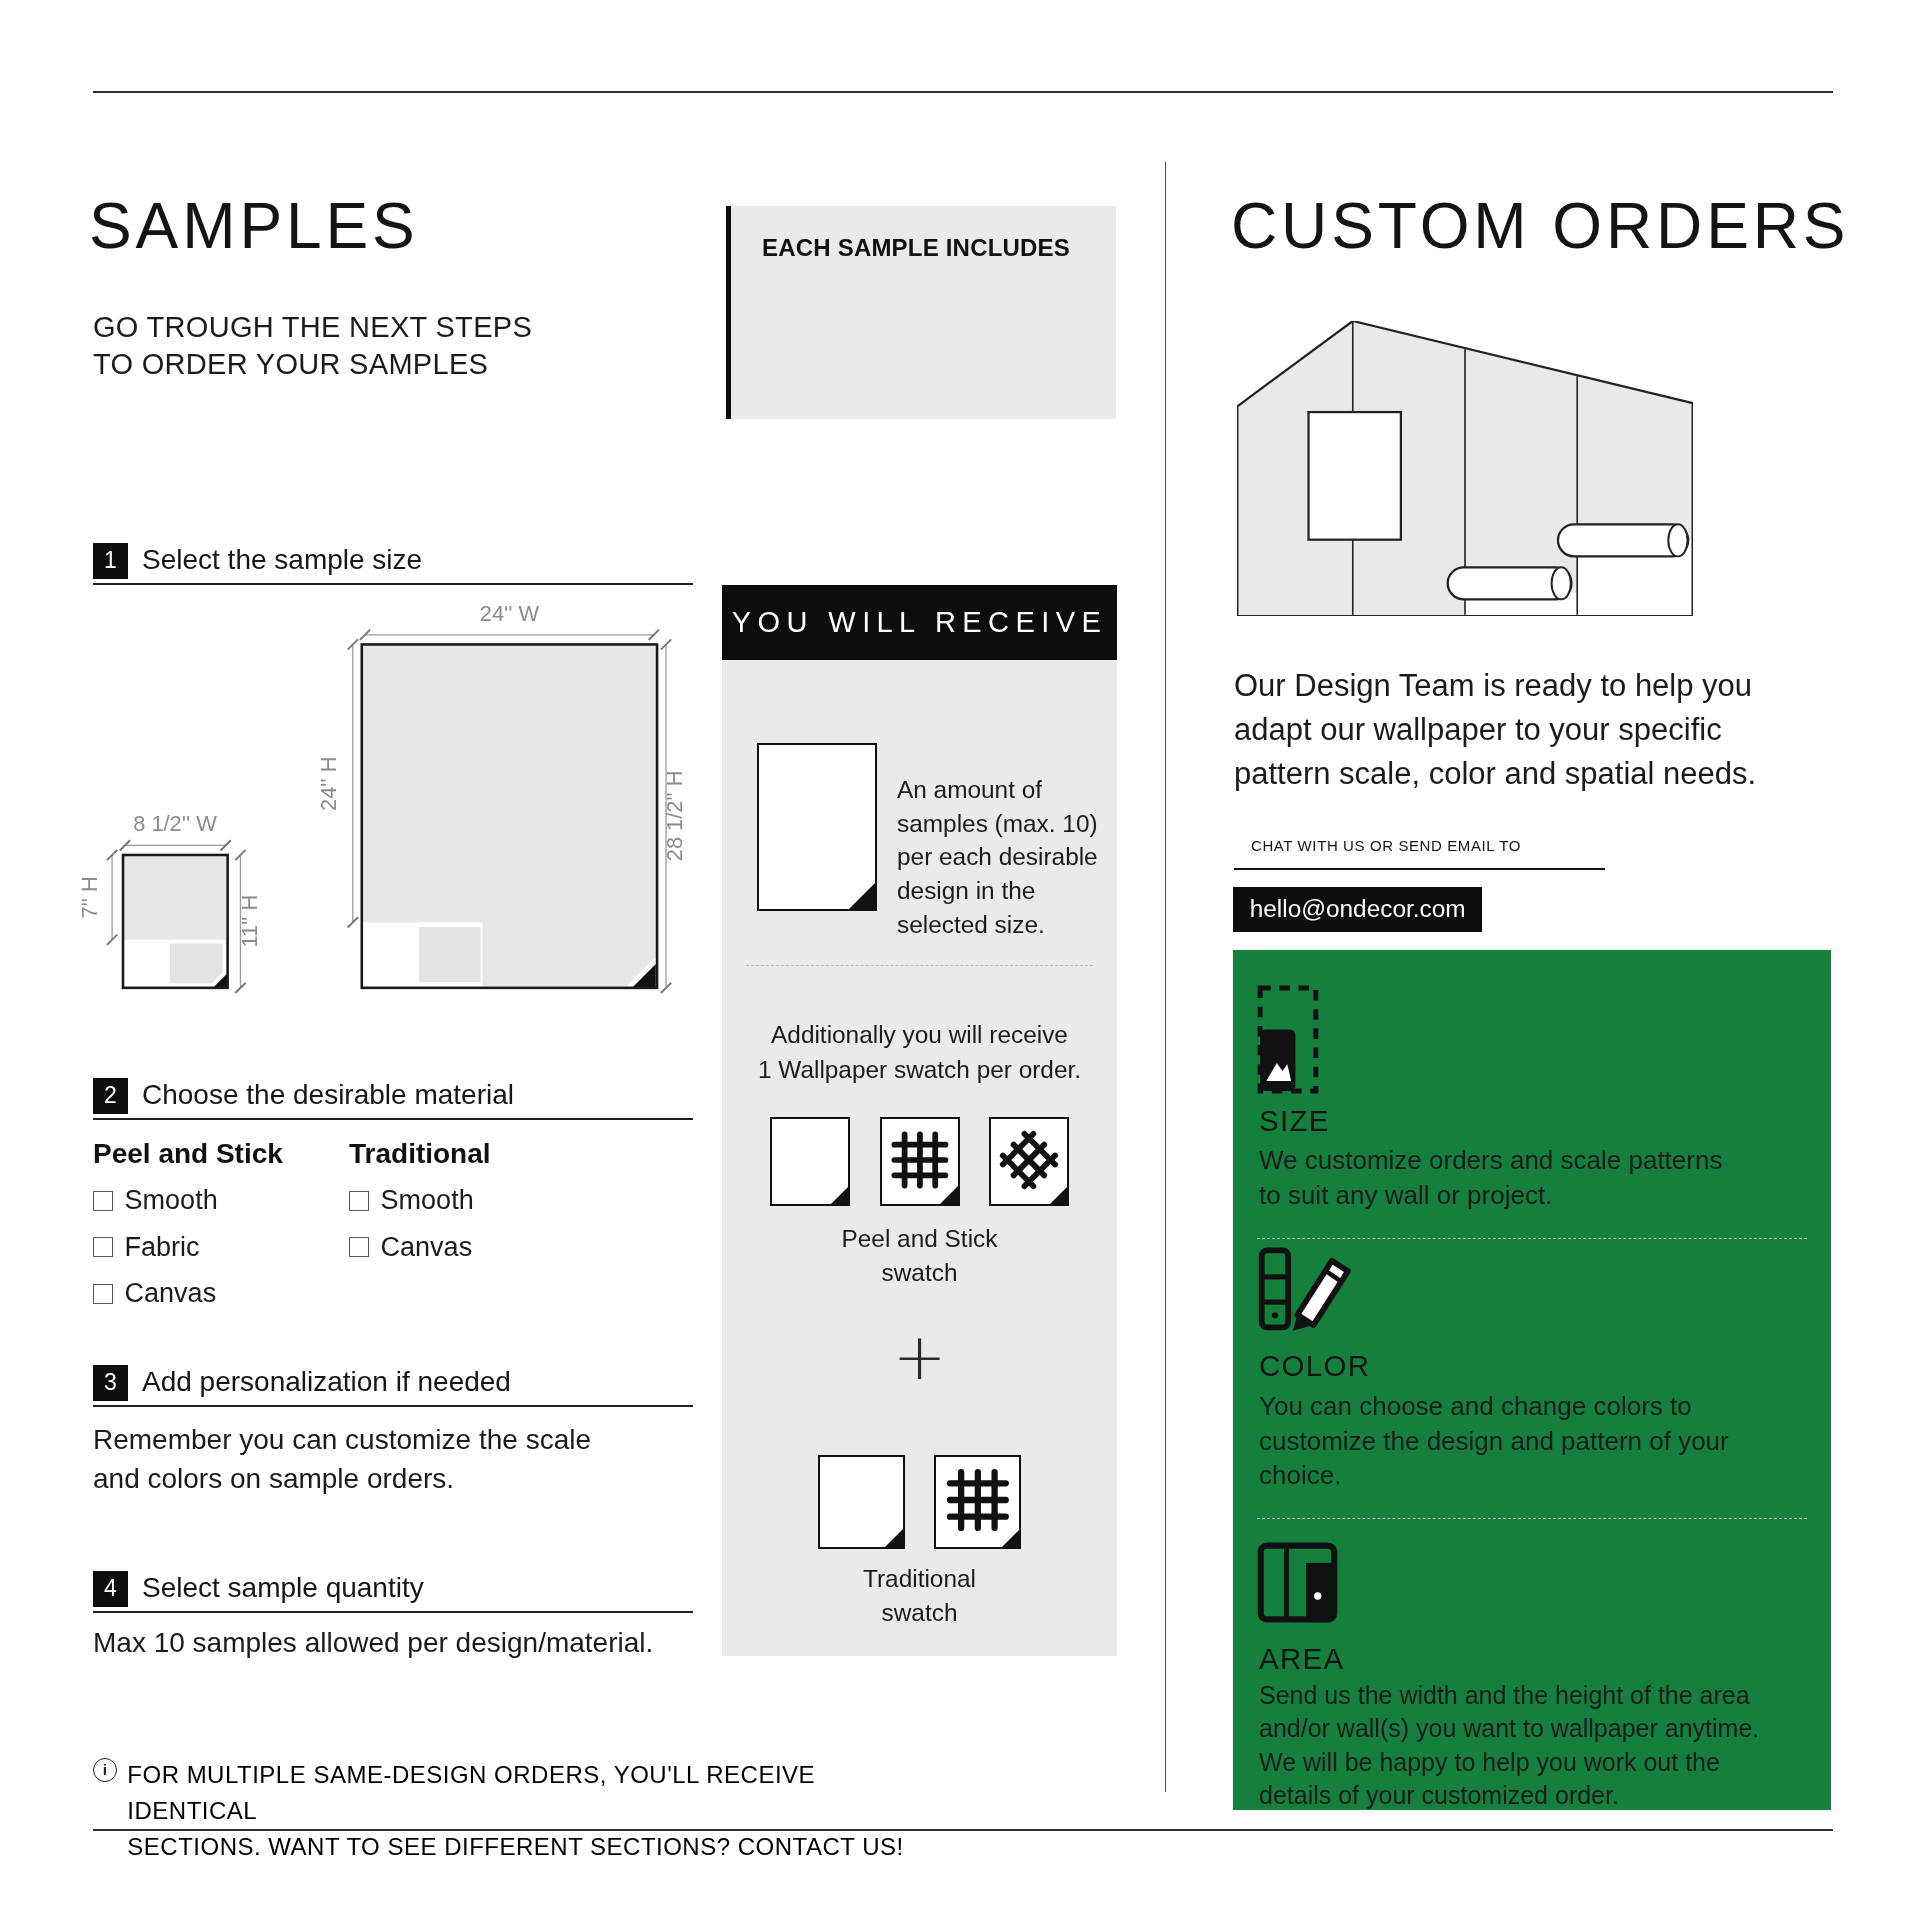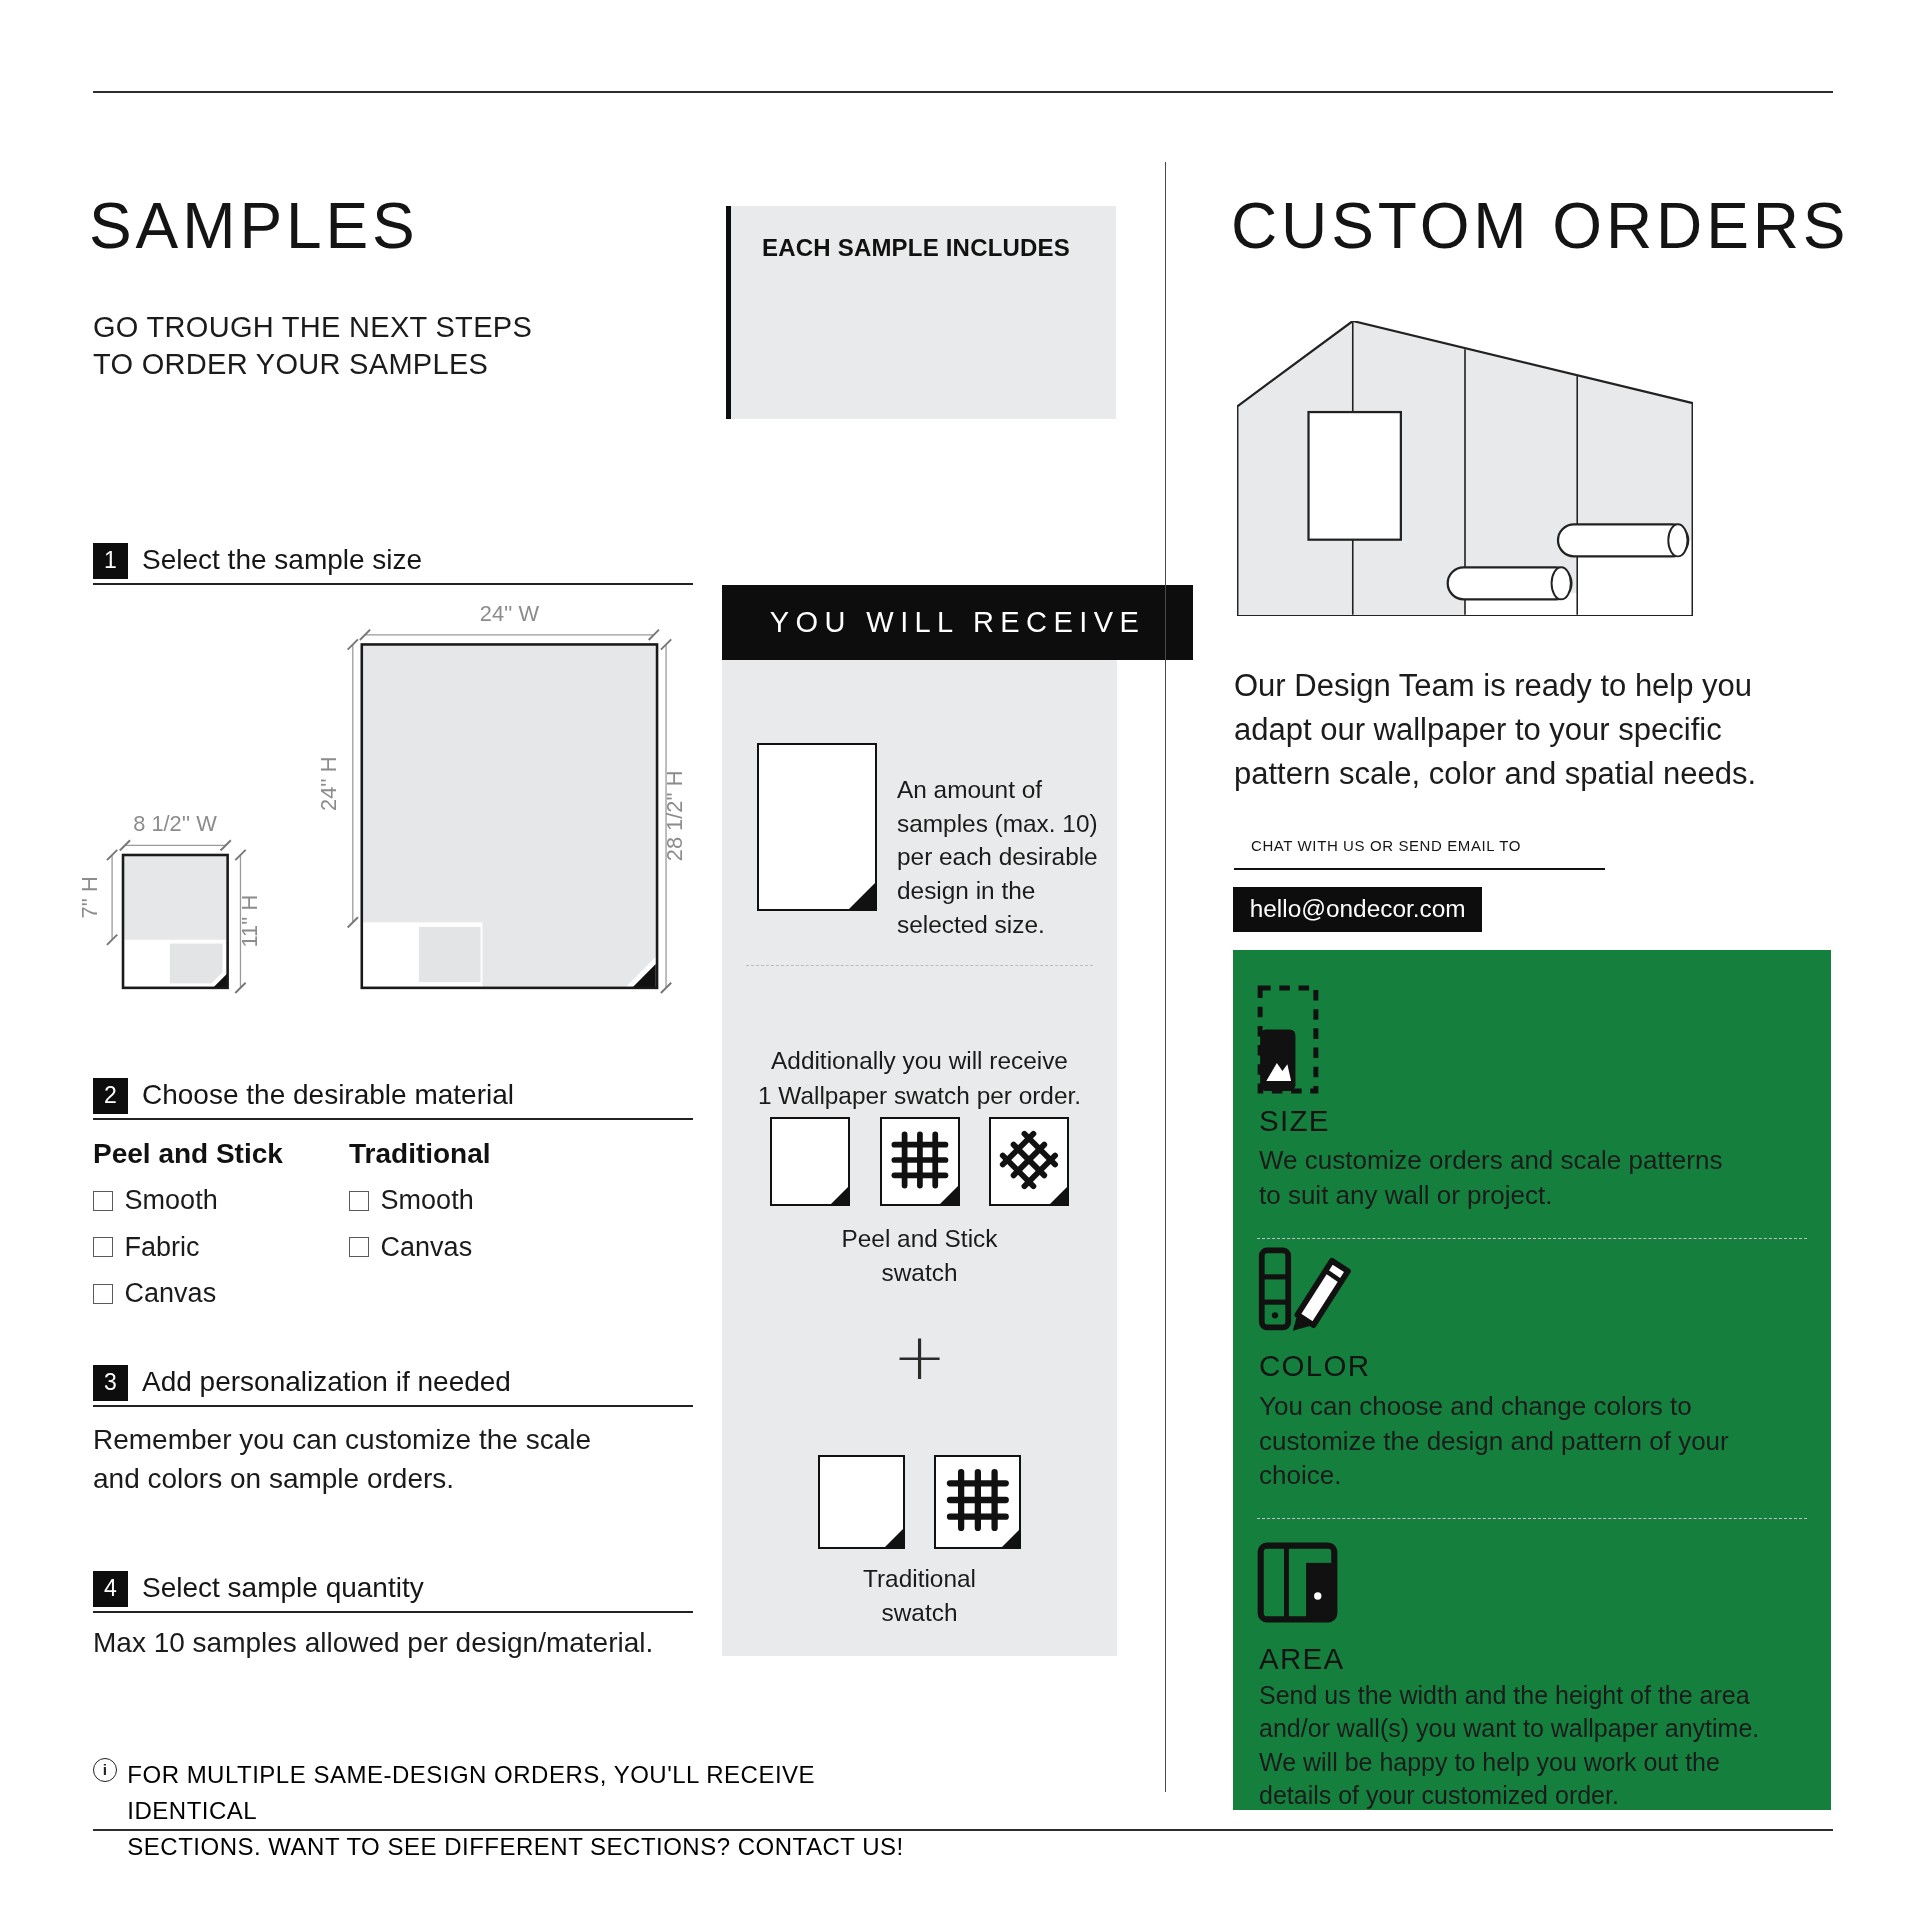--- a/index.html
+++ b/index.html
@@ -66,39 +66,39 @@
   .includes-box {
     position:absolute; left:726px; top:162px; width:390px; height:213px;
     background:#e9eaeb; border-left:5.8px solid #0d0d0d; box-sizing:border-box;
     padding:28px 19px 0 31px;
     margin-top:44px;
   }
   .includes-title { font-size:24px; font-weight:600; letter-spacing:0.2px; color:#111; }
   .includes-items { font-size:23px; line-height:1.45; margin-top:13px; color:#1b1b1b; }
 
   .receive-header {
-    position:absolute; left:722px; top:585px; width:471px; height:75px; background:#0d0d0d;
+    position:absolute; left:722px; top:585px; width:395px; height:75px; background:#0d0d0d;
     color:#ffffff; display:flex; align-items:center; justify-content:center;
     font-size:29px; font-weight:300; letter-spacing:6.4px; white-space:nowrap;
   }
   .receive-panel {
     position:absolute; left:722px; top:660px; width:395px; height:996px; background:#e9eaeb;
   }
   .paper-icon {
     position:absolute; left:35px; top:83px; width:116px; height:164px; background:#fff;
     border:2.6px solid #111;
   }
   .fold::after {
     content:""; position:absolute; right:-0.6px; bottom:-0.6px; width:0; height:0;
     border-left:28px solid transparent; border-bottom:28px solid #111;
   }
   .fold-sm::after { border-left-width:19px; border-bottom-width:19px; }
   .amount-text { position:absolute; left:175px; top:113px; width:212px; font-size:24.4px; line-height:1.38; }
   .dash-div { position:absolute; left:24.4px; right:24.4px; border-top:1.9px dashed #b9bcbd; }
-  .additional-text { position:absolute; left:0; width:100%; top:357px; text-align:center; font-size:24.4px; line-height:1.45;margin-top:26px; }
+  .additional-text { position:absolute; left:0; width:100%; top:357px; text-align:center; font-size:24.4px; line-height:1.45; }
   .swatch-row { position:absolute; left:0; width:100%; display:flex; justify-content:center; gap:29.5px; }
   .swatch { position:relative; background:#fff; border:2.6px solid #111; box-sizing:border-box; }
   .swatch-1 { width:80px; height:89px; }
   .swatch-2 { width:87px; height:94px; }
   .swatch svg { position:absolute; left:8%; top:8%; width:84%; height:80%; }
   .swatch-caption { position:absolute; left:0; width:100%; text-align:center; font-size:24.4px; line-height:1.4; }
   .plus-sign {
     position:absolute; left:0; width:100%; top:668px; text-align:center;
     font-size:64px; font-weight:300; line-height:58px; color:#2b2b2b;
     font-family:"DejaVu Sans", sans-serif;

